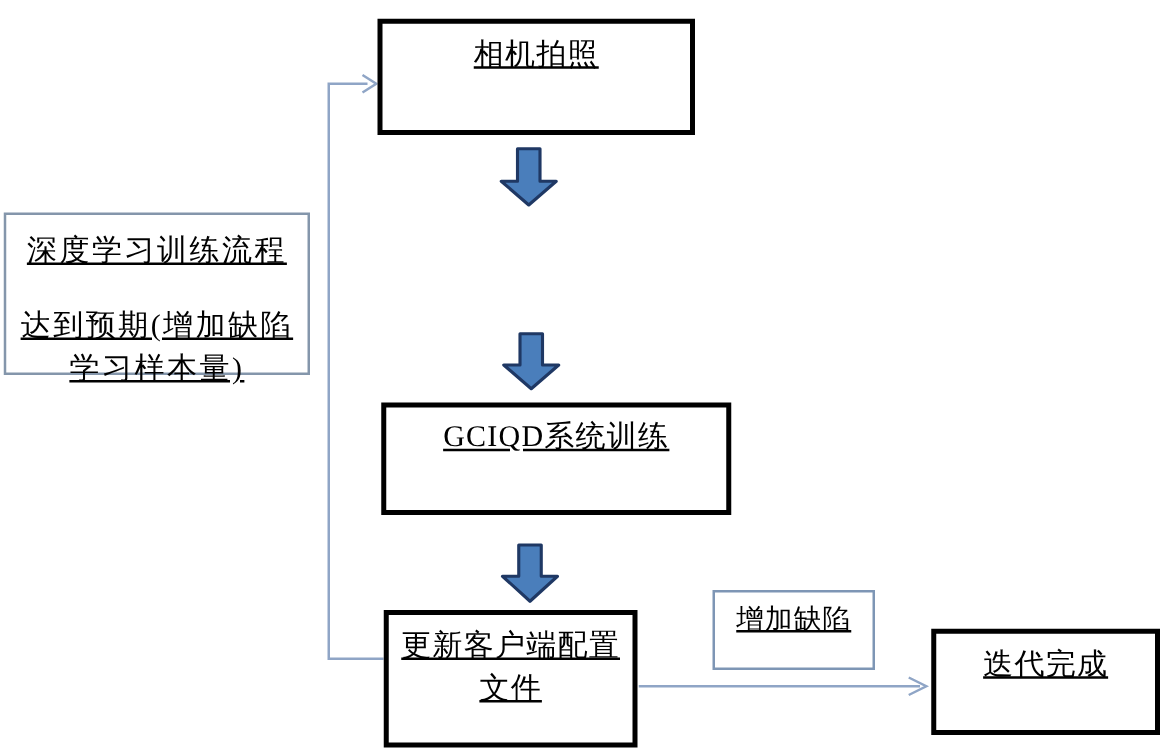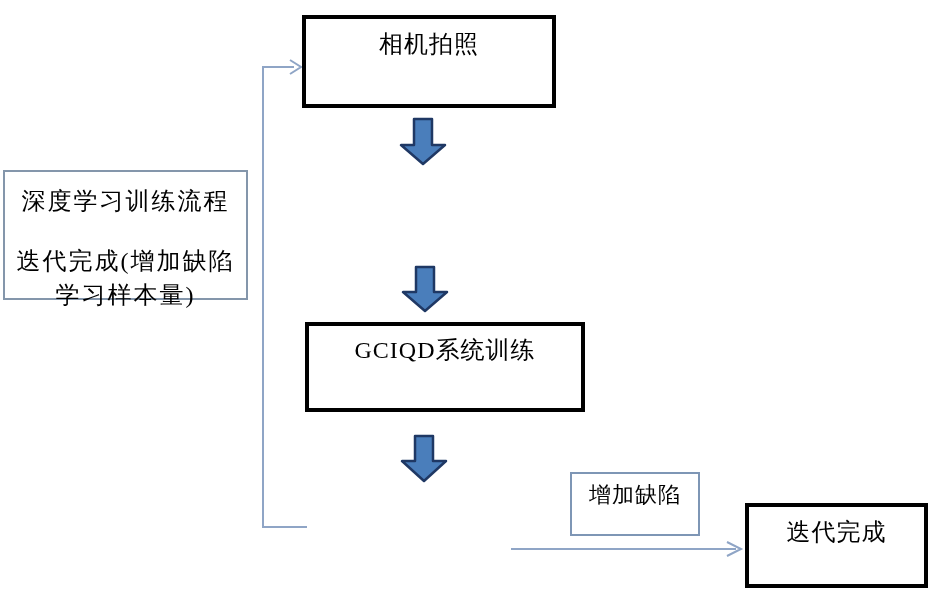--- a/index.html
+++ b/index.html
@@ -24,20 +24,21 @@
     height: 605px;
   }
   .node {
     position: absolute;
     box-sizing: border-box;
     background: #ffffff;
     text-align: center;
     font-size: 24px;
     line-height: 32px;
     letter-spacing: 1px;
+    text-decoration: underline;
   }
   .node-strong {
     border: 4px solid var(--c-box_border_strong, #000000);
   }
   #node-capture { left: 302px; top: 15px;  width: 254px; height: 93px;  padding-top: 9px; }
   #node-mark    { left: 303px; top: 169px; width: 255px; height: 87px;  padding-top: 6px; }
   #node-train   { left: 305px; top: 322px; width: 280px; height: 90px;  padding-top: 8px; }
   #node-update  { left: 307px; top: 488px; width: 203px; height: 110px; padding-top: 8px; line-height: 34px; }
   #node-done    { left: 745px; top: 503px; width: 183px; height: 85px;  padding-top: 9px; }
   #side-panel {
@@ -80,33 +81,37 @@
     <path class="connector" d="M727,542 L741,549 L727,556"></path>
 
     <polygon class="block-arrow" points="414,119 432,119 432,145 445,145 423,164 401,145 414,145"></polygon>
     <polygon class="block-arrow" points="416,267 434,267 434,292 447,292 425,311 403,292 416,292"></polygon>
     <polygon class="block-arrow" points="415,436 433,436 433,461 446,461 424,481 402,461 415,461"></polygon>
   </svg>
 
   <div class="node" id="side-panel">
     <div>深度学习训练流程</div>
     <div class="panel-spacer"></div>
-    <div>迭代完成(增加缺陷</div>
+    <div>达到预期(增加缺陷</div>
     <div>学习样本量)</div>
   </div>
 
   <div class="node node-strong" id="node-capture">
     <span>相机拍照</span>
   </div>
 
 
   <div class="node node-strong" id="node-train">
     <span>GCIQD系统训练</span>
   </div>
 
+  <div class="node node-strong" id="node-update">
+    <div>更新客户端配置</div>
+    <div>文件</div>
+  </div>
 
   <div class="node" id="edge-label">
     <span>增加缺陷</span>
   </div>
 
   <div class="node node-strong" id="node-done">
     <span>迭代完成</span>
   </div>
 
 </div>

